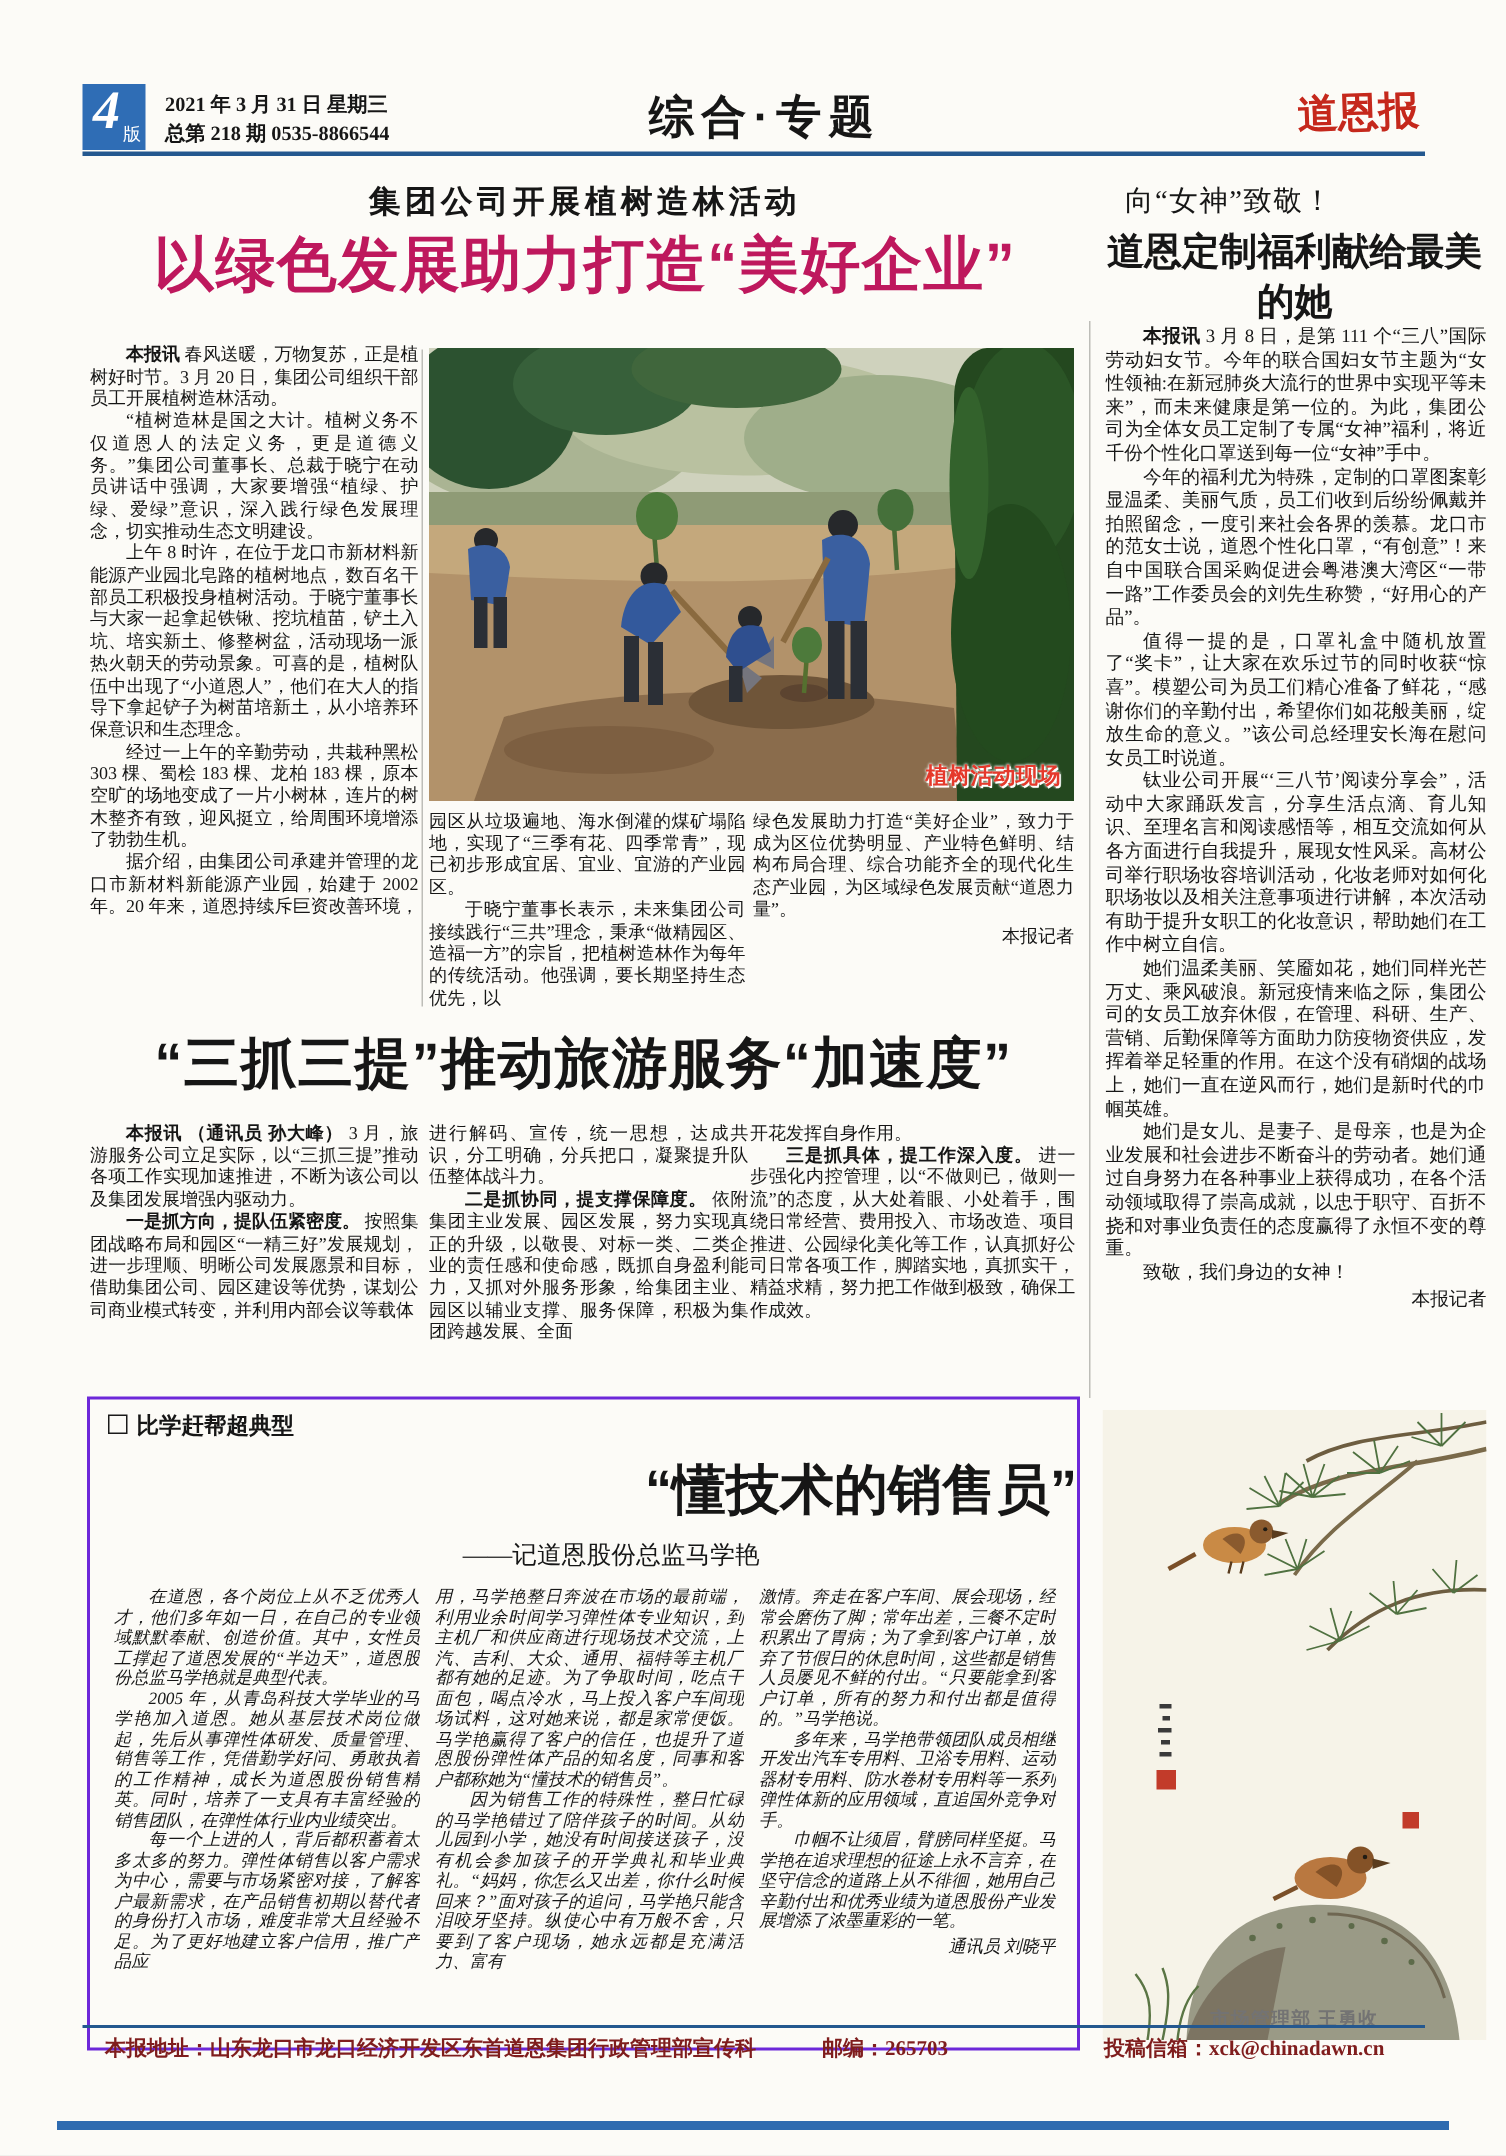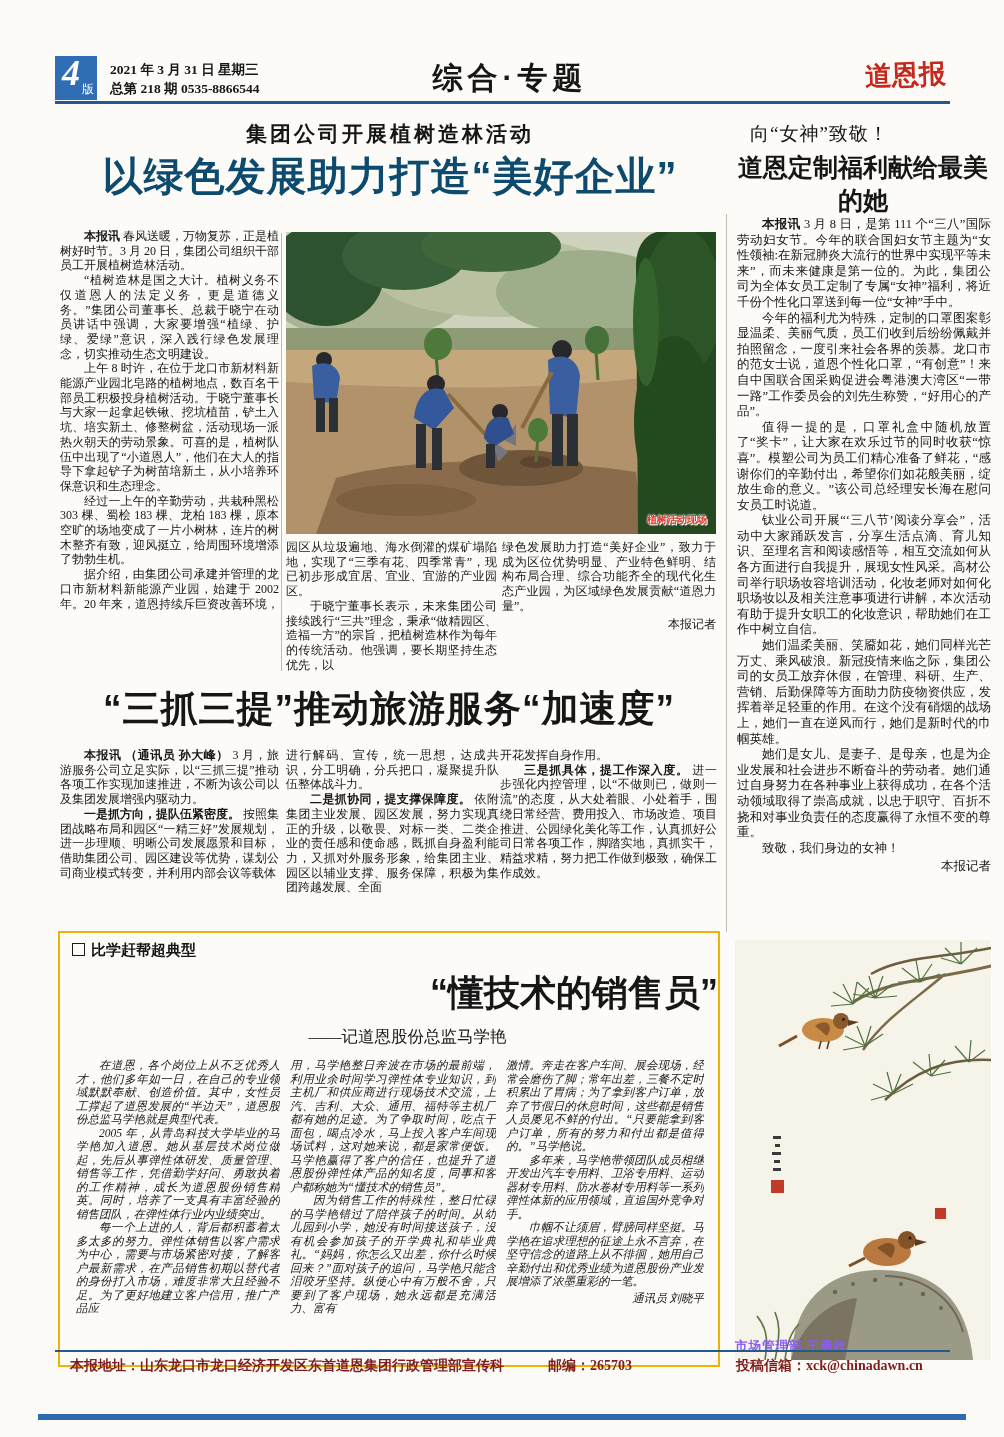--- a/index.html
+++ b/index.html
@@ -21,61 +21,61 @@
   .col{position:absolute;font-size:12px;line-height:14.7px;text-align:justify;overflow:hidden;}
   .para{margin:0;text-indent:2em;}
   .para.cont{text-indent:0;}
   .para b{font-weight:bold;}
   .byline{text-align:right;font-weight:normal;margin-top:3px;}
 
   
   .tree-kicker{position:absolute;left:60px;top:120px;width:660px;text-align:center;
         font-size:21px;font-weight:600;letter-spacing:3px;}
   .tree-headline{position:absolute;left:60px;top:149px;width:660px;text-align:center;
-        font-weight:900;font-size:40px;color:#0c4a6e;letter-spacing:1px;}
+        font-weight:900;font-size:40px;color:#be185d;letter-spacing:1px;}
   .tree-col1{left:60px;top:229px;width:219px;height:448px;}
   .colrule1{position:absolute;left:281px;top:233px;width:1px;height:438px;background:#bdbdb8;}
   .photo{position:absolute;left:286px;top:232px;width:430px;height:302px;}
   .photo svg{display:block;}
-  .photo-caption{position:absolute;right:9px;bottom:7px;font-size:10px;font-weight:bold;color:#e5392b;
+  .photo-caption{position:absolute;right:9px;bottom:7px;font-size:15px;font-weight:bold;color:#e5392b;
         text-shadow:0 0 2px #fff,0 0 2px #fff,1px 1px 0 #fff;}
   .tree-col2{left:286px;top:540px;width:211px;height:133px;}
   .tree-col3{left:502px;top:540px;width:214px;height:133px;}
   .divider-main{position:absolute;left:726px;top:214px;width:1px;height:718px;background:#bdbdb8;}
 
   
   .goddess-kicker{position:absolute;left:750px;top:121px;width:256px;text-align:left;font-size:19px;letter-spacing:1px;}
   .goddess-headline{position:absolute;left:731px;top:151px;width:264px;text-align:center;
         font-weight:900;font-size:25px;}
   .goddess-body{left:737px;top:217px;width:254px;height:714px;font-size:12.5px;line-height:15.6px;}
 
   
   .tourism-headline{position:absolute;left:60px;top:684px;width:658px;text-align:center;
         font-weight:900;font-size:37px;letter-spacing:1px;}
   .tourism-col1{left:60px;top:748px;width:219px;height:184px;}
   .tourism-col2{left:286px;top:748px;width:213px;height:184px;}
   .tourism-col3{left:500px;top:748px;width:217px;height:184px;}
 
   
-  .sales-box{position:absolute;left:58px;top:931px;width:658px;height:432px;border:2px solid #eab308;}
+  .sales-box{position:absolute;left:58px;top:931px;width:658px;height:432px;border:2px solid #6d28d9;}
   .sales-tag{position:absolute;left:12px;top:8px;font-size:15px;font-weight:bold;
         font-family:"Liberation Sans","DejaVu Sans",sans-serif;}
   .square-icon{display:inline-block;width:11px;height:11px;border:1.5px solid #1a1a1a;margin-right:6px;vertical-align:-1px;}
   .sales-headline{position:absolute;left:0;right:0;top:36px;text-align:right;font-weight:900;font-size:36px;}
   .sales-subtitle{position:absolute;left:0;right:0;top:93px;text-align:center;font-size:16.5px;padding-left:37px;}
   .sales-col{position:absolute;top:126px;height:296px;font-size:11.5px;line-height:13.5px;
         font-style:italic;text-align:justify;overflow:hidden;}
   .sales-c1{left:16px;width:204px;}
   .sales-c2{left:230px;width:206px;}
   .sales-c3{left:446px;width:198px;}
 
   
   .painting{position:absolute;left:735px;top:940px;width:256px;height:420px;}
-  .painting-caption{position:absolute;left:0;right:0;bottom:5px;font-size:12.5px;
-        color:#8b5cf6;font-weight:bold;letter-spacing:1px;}
+  .painting-caption{position:absolute;left:0;right:0;bottom:5px;text-align:center;font-size:12.5px;
+        color:#737373;font-weight:bold;letter-spacing:1px;}
 
   
   .rule-footer{position:absolute;left:55px;right:54px;top:1350px;height:2px;background:#24588f;}
   .footer-text{position:absolute;top:1357px;font-size:14px;font-weight:bold;color:#7f1d1d;}
   .footer-address{left:70px;}
   .footer-postcode{left:548px;}
   .footer-email{left:736px;}
   .bottom-bar{position:absolute;left:38px;right:38px;top:1414px;height:6px;background:#2e6bb0;}
 </style>
 </head>

